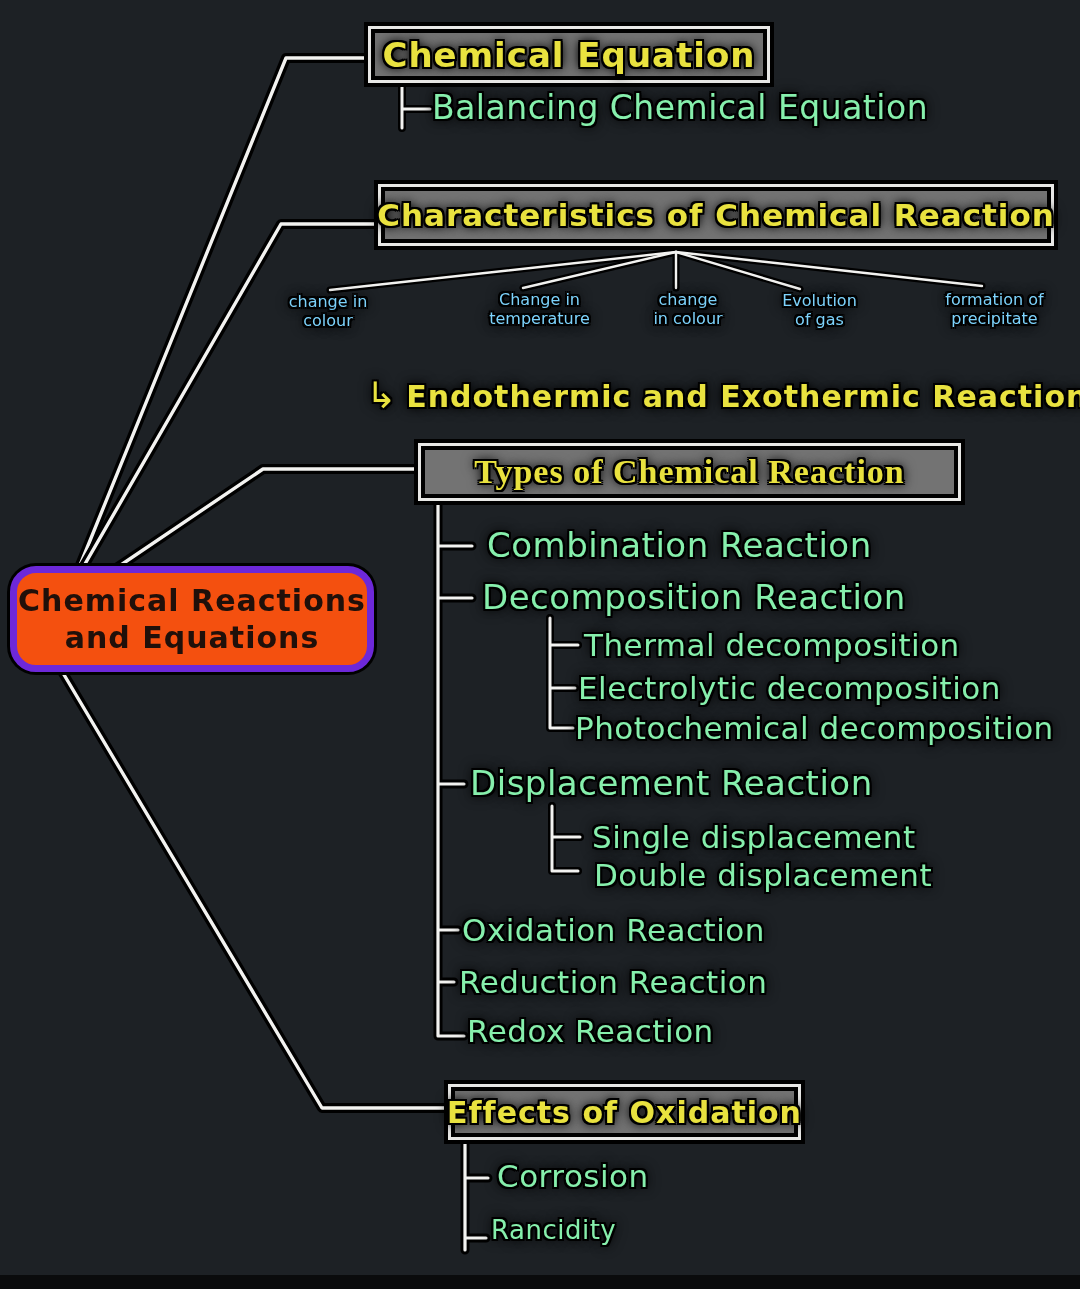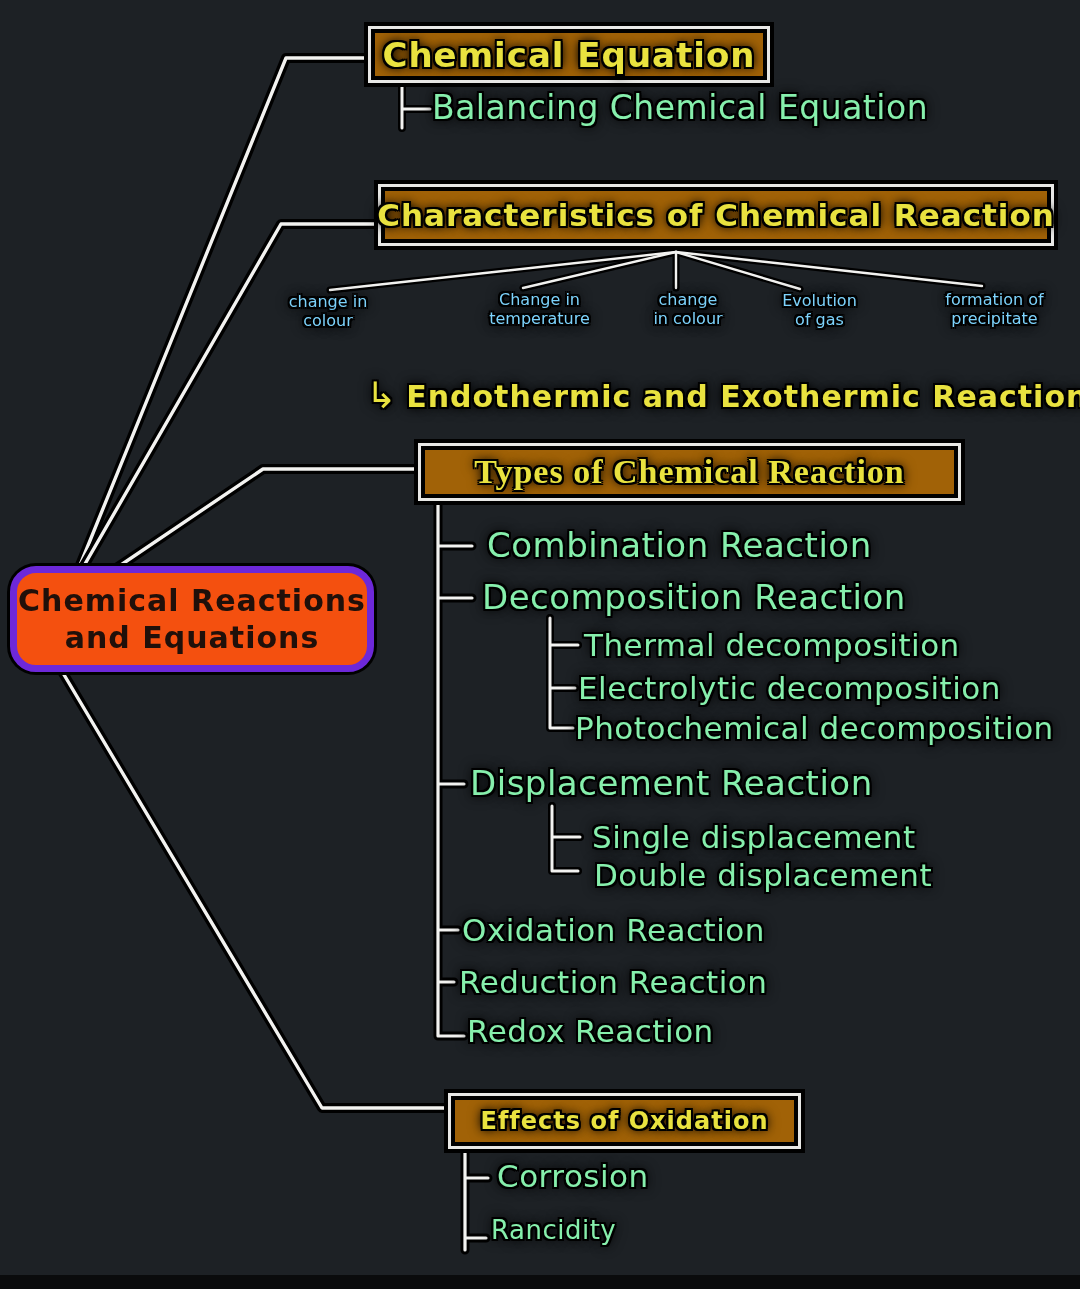--- a/index.html
+++ b/index.html
@@ -22,21 +22,21 @@
 
   .halo {
     text-shadow:
       2px 0 0 #000, -2px 0 0 #000, 0 2px 0 #000, 0 -2px 0 #000,
       2px 2px 0 #000, -2px -2px 0 #000, 2px -2px 0 #000, -2px 2px 0 #000,
       0 0 9px #000, 0 0 14px #000;
   }
   .titlebox {
     position: absolute; z-index: 2;
     display: flex; align-items: center; justify-content: center;
-    background: #a16207;
+    background: #737373;
     border: 3px solid #e8e8e6;
     box-shadow: 0 0 0 4px #000, inset 0 0 0 4px #000;
     color: #e9e23f;
     font-weight: bold;
     letter-spacing: 1px;
     white-space: nowrap;
   }
   .white-label {
     position: absolute; z-index: 2;
     color: #86efac;
@@ -186,20 +186,20 @@
   <div class="white-label halo" style="left:584px; top:627px; font-size:31px;">Thermal decomposition</div>
   <div class="white-label halo" style="left:578px; top:670px; font-size:31px;">Electrolytic decomposition</div>
   <div class="white-label halo" style="left:575px; top:710px; font-size:31px;">Photochemical decomposition</div>
   <div class="white-label halo" style="left:470px; top:763px; font-size:34px;">Displacement Reaction</div>
   <div class="white-label halo" style="left:592px; top:819px; font-size:31px;">Single displacement</div>
   <div class="white-label halo" style="left:588px; top:857px; font-size:31px;margin-left:6px;">Double displacement</div>
   <div class="white-label halo" style="left:462px; top:912px; font-size:31px;">Oxidation Reaction</div>
   <div class="white-label halo" style="left:459px; top:964px; font-size:31px;">Reduction Reaction</div>
   <div class="white-label halo" style="left:467px; top:1013px; font-size:31px;">Redox Reaction</div>
 
-  <div class="titlebox" style="left:448px; top:1084px; width:353px; height:56px; font-size:24px;margin-top:9px;">
+  <div class="titlebox" style="left:448px; top:1084px; width:353px; height:56px; font-size:30px;">
     <span class="halo">Effects of Oxidation</span>
   </div>
   <div class="white-label halo" style="left:497px; top:1158px; font-size:31px;">Corrosion</div>
   <div class="white-label halo" style="left:491px; top:1215px; font-size:26px;">Rancidity</div>
 
   <div class="edge-bottom"></div>
 </div>
 
 </body></html>

